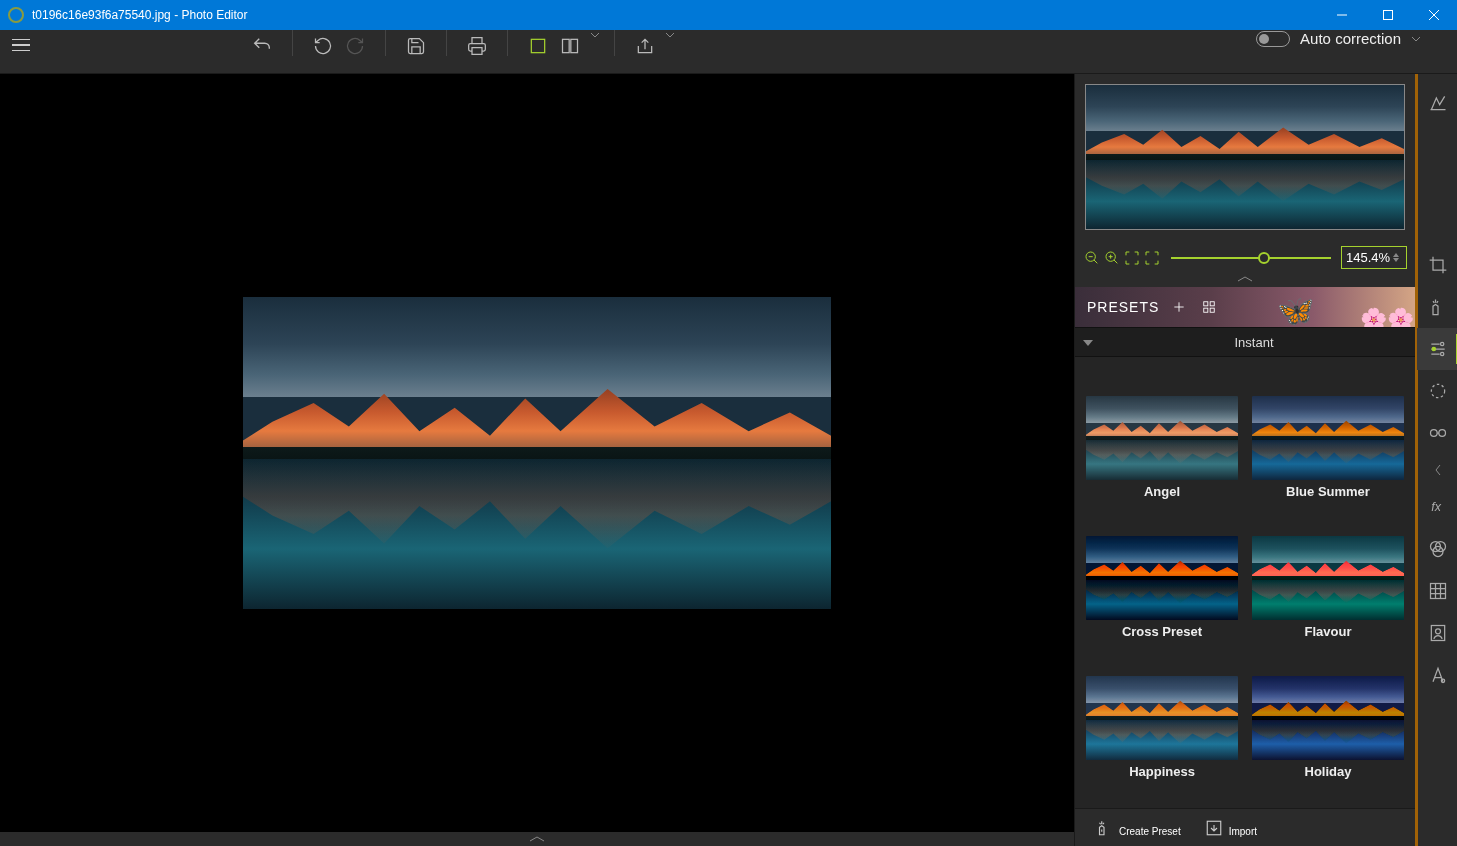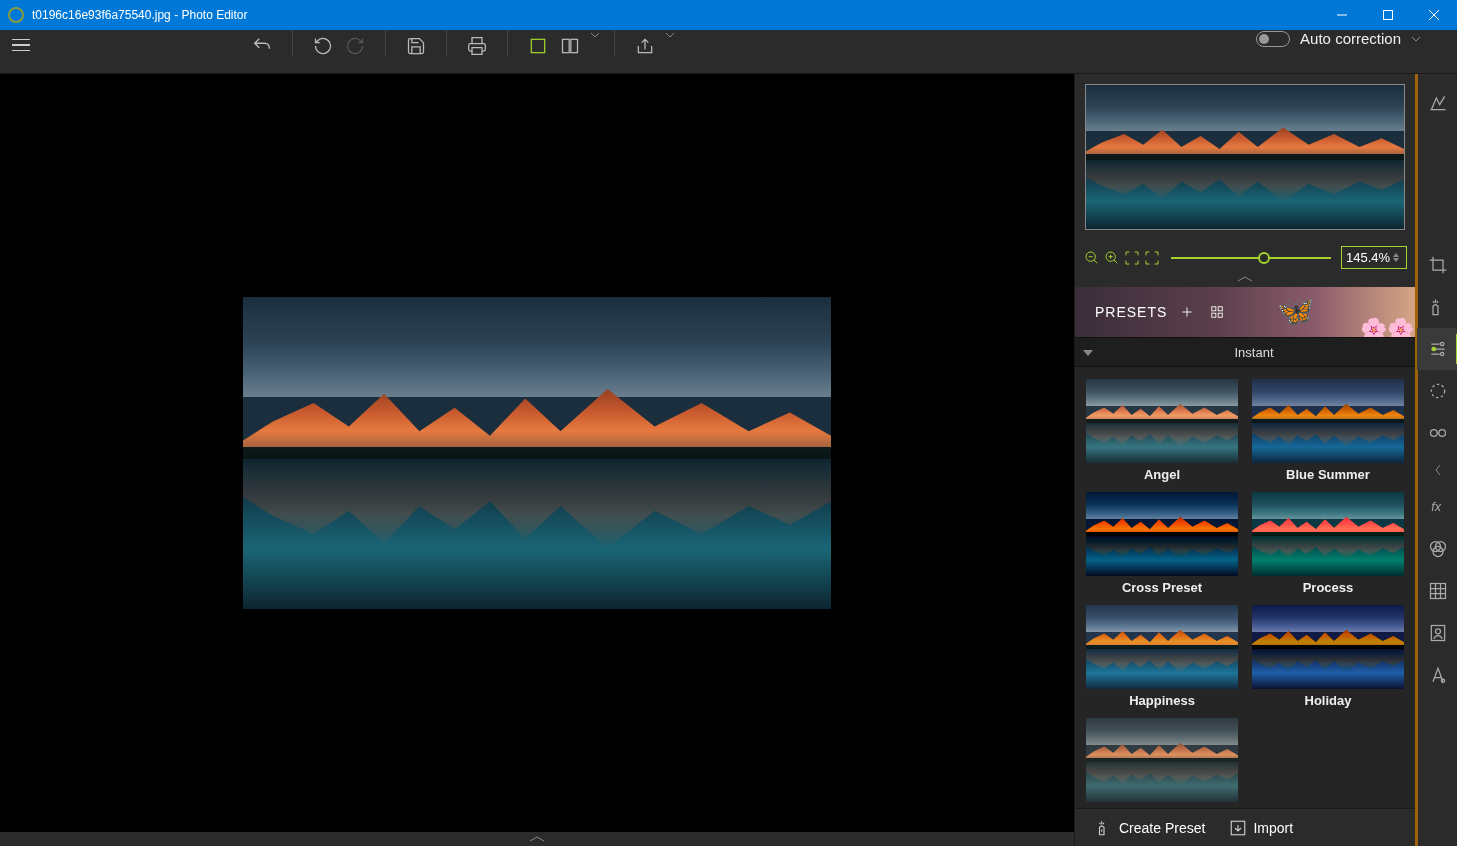--- a/index.html
+++ b/index.html
@@ -60,42 +60,42 @@
 .zoom-handle { position: absolute; left: 58%; width: 12px; height: 12px; border: 2px solid #a5d22e; border-radius: 50%; background: #2b2b2b; top: 50%; transform: translate(-50%,-50%); }
 .zoom-value { border: 1px solid #a5d22e; padding: 3px 4px; font-size: 13px; width: 66px; text-align: center; display: flex; align-items: center; }
 .zoom-spinner { display: flex; flex-direction: column; margin-left: 3px; gap:1px; }
 .zoom-spinner span { width:0; height:0; border-left:3px solid transparent; border-right:3px solid transparent; }
 .zoom-spinner .up { border-bottom:4px solid #888; }
 .zoom-spinner .dn { border-top:4px solid #888; }
 
 .panel-collapse { height: 16px; display: flex; align-items: center; justify-content: center; background: #2b2b2b; cursor: pointer; }
 .panel-collapse svg { stroke: #888; fill: none; }
 
-.presets-header { height: 50px; background: linear-gradient(90deg, #3a2e3a 0%, #5a3e4a 40%, #8a5a6a 70%, #d4a585 100%); display: flex; align-items: center; padding: 0 20px; gap: 10px; position: relative; overflow: hidden; }
+.presets-header { height: 40px; background: linear-gradient(90deg, #3a2e3a 0%, #5a3e4a 40%, #8a5a6a 70%, #d4a585 100%); display: flex; align-items: center; padding: 0 12px; gap: 10px; position: relative; overflow: hidden; }
 .presets-header .butterfly { position: absolute; right: 100px; top: 6px; font-size: 30px; }
 .presets-header .flowers { position: absolute; right: 0; bottom: -6px; font-size: 22px; }
 .presets-title { font-size: 14px; letter-spacing: 1px; }
 .presets-hbtn { width: 20px; height: 20px; display: flex; align-items: center; justify-content: center; cursor: pointer; }
 .presets-hbtn svg { stroke: #fff; fill: none; stroke-width: 1.5; }
 
 .category-row { height: 30px; background: #1e1e1e; display: flex; align-items: center; padding: 0 8px; font-size: 13px; color: #ddd; border-top: 1px solid #111; border-bottom: 1px solid #111; }
 .cat-tri { width:0; height:0; border-left:5px solid transparent; border-right:5px solid transparent; border-top:6px solid #888; margin-right: 8px; transform: translateY(1px);}
 .cat-label { flex: 1; text-align: center; }
 
 .presets-scroll { flex: 1; overflow-y: auto; padding: 8px; background: #252525; }
 .presets-grid { display: grid; grid-template-columns: 1fr 1fr; gap: 10px 12px; padding: 4px 2px; }
-.preset-item { display: flex; flex-direction: column; align-items: center; gap: 4px; cursor: pointer; }
+.preset-item { display: flex; flex-direction: column; align-items: center; gap: 4px; cursor: pointer; margin-top: 27px; }
 .preset-thumb { width: 152px; height: 84px; border-radius: 1px; }
 .preset-label { font-size: 13px; font-weight: bold; color: #eee; }
 .presets-scroll::-webkit-scrollbar { width: 12px; }
 .presets-scroll::-webkit-scrollbar-track { background: #1e1e1e; }
 .presets-scroll::-webkit-scrollbar-thumb { background: #4a4a4a; }
 
 .panel-footer { height: 38px; background: #2b2b2b; border-top: 1px solid #1a1a1a; display: flex; align-items: center; gap: 24px; padding: 0 20px; }
-.pf-btn { display: flex; align-items: center; gap: 6px; cursor: pointer; font-size: 14px; }
+.pf-btn { display: flex; align-items: flex-end; gap: 6px; cursor: pointer; font-size: 10px; }
 .pf-btn svg { stroke: #ccc; fill: none; stroke-width: 1.5; }
 
 .toolstrip { width: 42px; background: #2b2b2b; border-left: 3px solid #a16207; display: flex; flex-direction: column; align-items: center; padding-top: 8px; }
 .ts-btn { width: 42px; height: 42px; display: flex; align-items: center; justify-content: center; cursor: pointer; position: relative; }
 .ts-btn svg { stroke: #aaa; fill: none; stroke-width: 1.5; }
 .ts-btn.active { background: #3a3a3a; }
 .ts-btn.active::after { content:""; position:absolute; right:0; top:6px; bottom:6px; width:3px; background:#a5d22e; }
 .ts-gap { height: 120px; }
 .ts-expand { height: 32px; width: 14px; display: flex; align-items: center; justify-content: center; cursor: pointer; }
 
@@ -332,21 +332,21 @@
             <div class="preset-label">Cross Preset</div>
           </div>
           <div class="preset-item">
             <div class="mountain preset-thumb filter-flavour">
               <div class="sky"></div>
               <div class="peaks"></div>
               <div class="forest"></div>
               <div class="lake"></div>
               <div class="lake-reflect"></div>
             </div>
-            <div class="preset-label">Process</div>
+            <div class="preset-label">Flavour</div>
           </div>
           <div class="preset-item">
             <div class="mountain preset-thumb filter-happiness">
               <div class="sky"></div>
               <div class="peaks"></div>
               <div class="forest"></div>
               <div class="lake"></div>
               <div class="lake-reflect"></div>
             </div>
             <div class="preset-label">Happiness</div>

